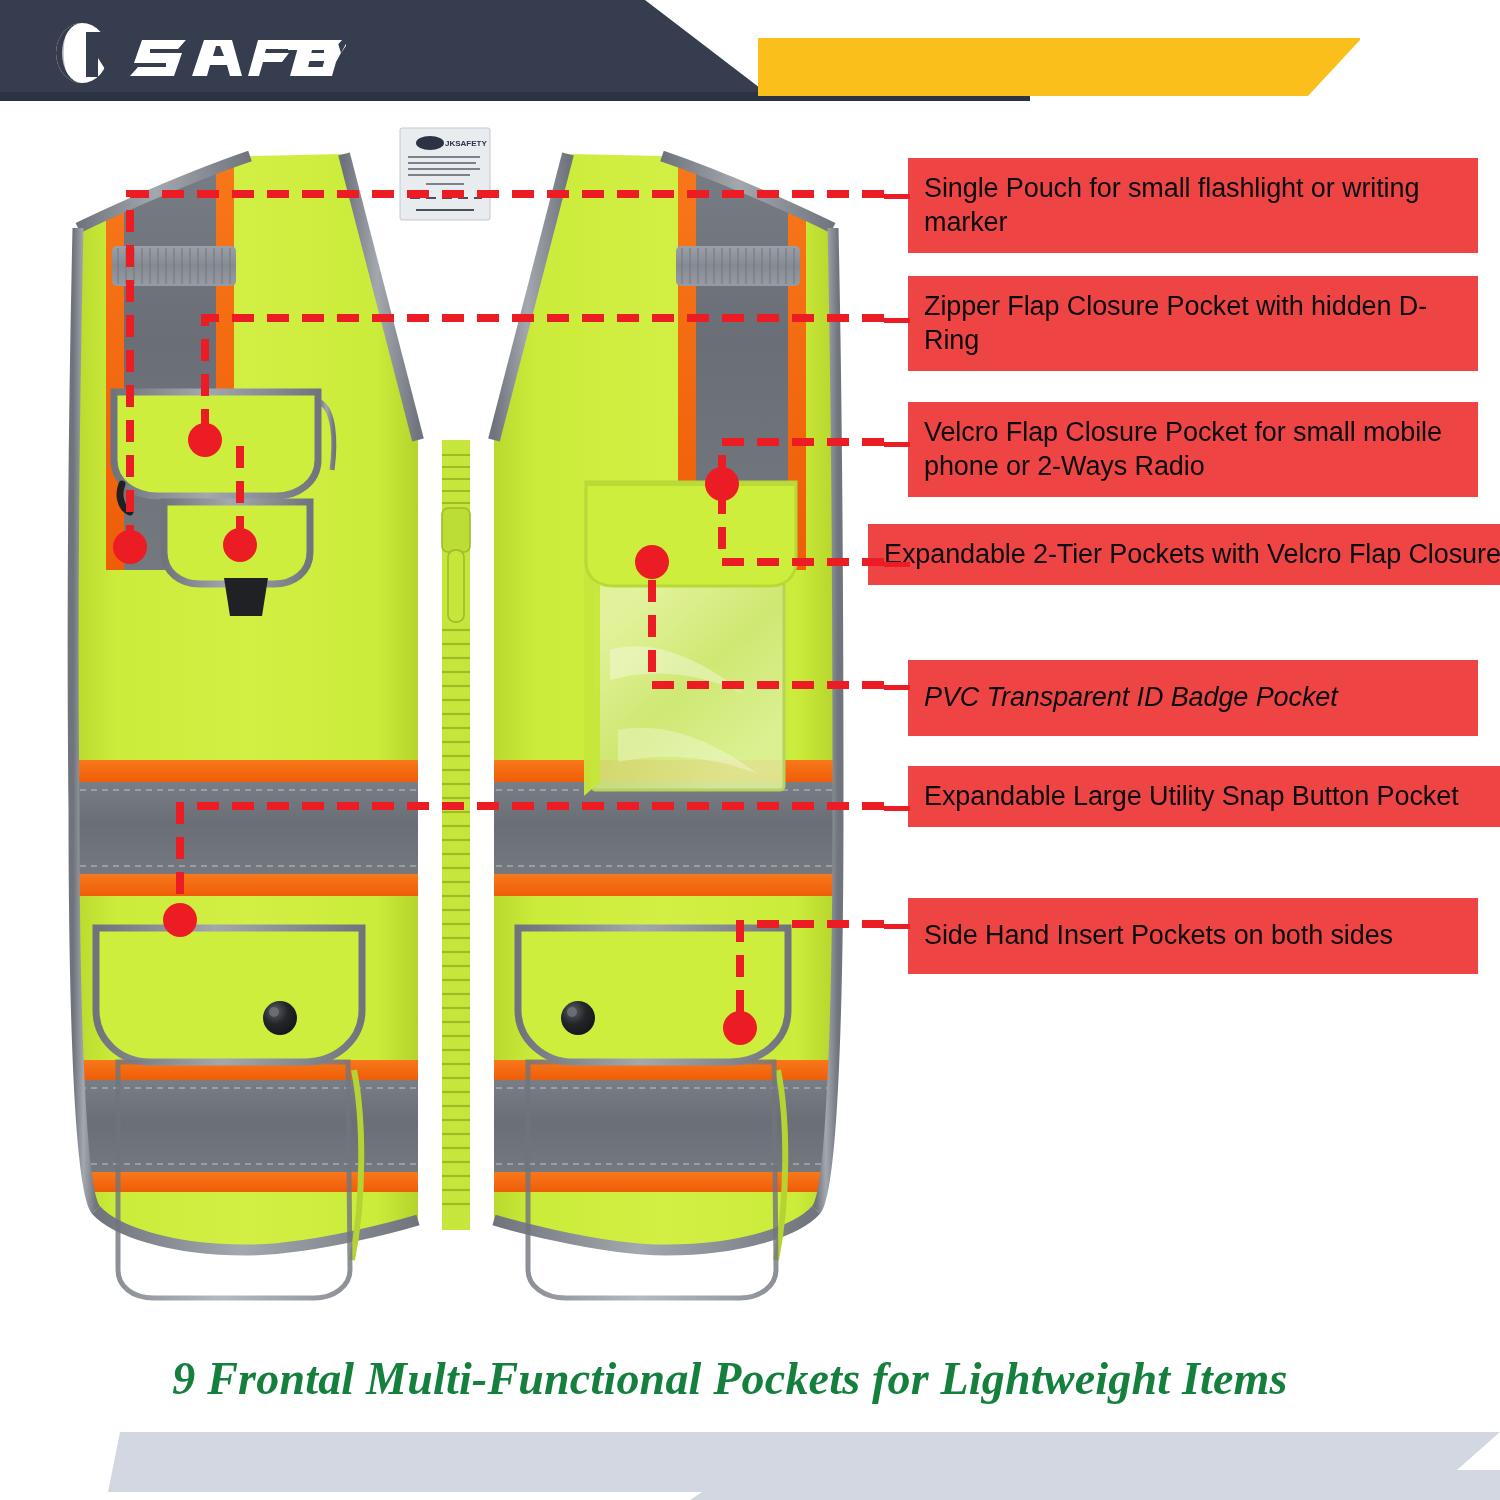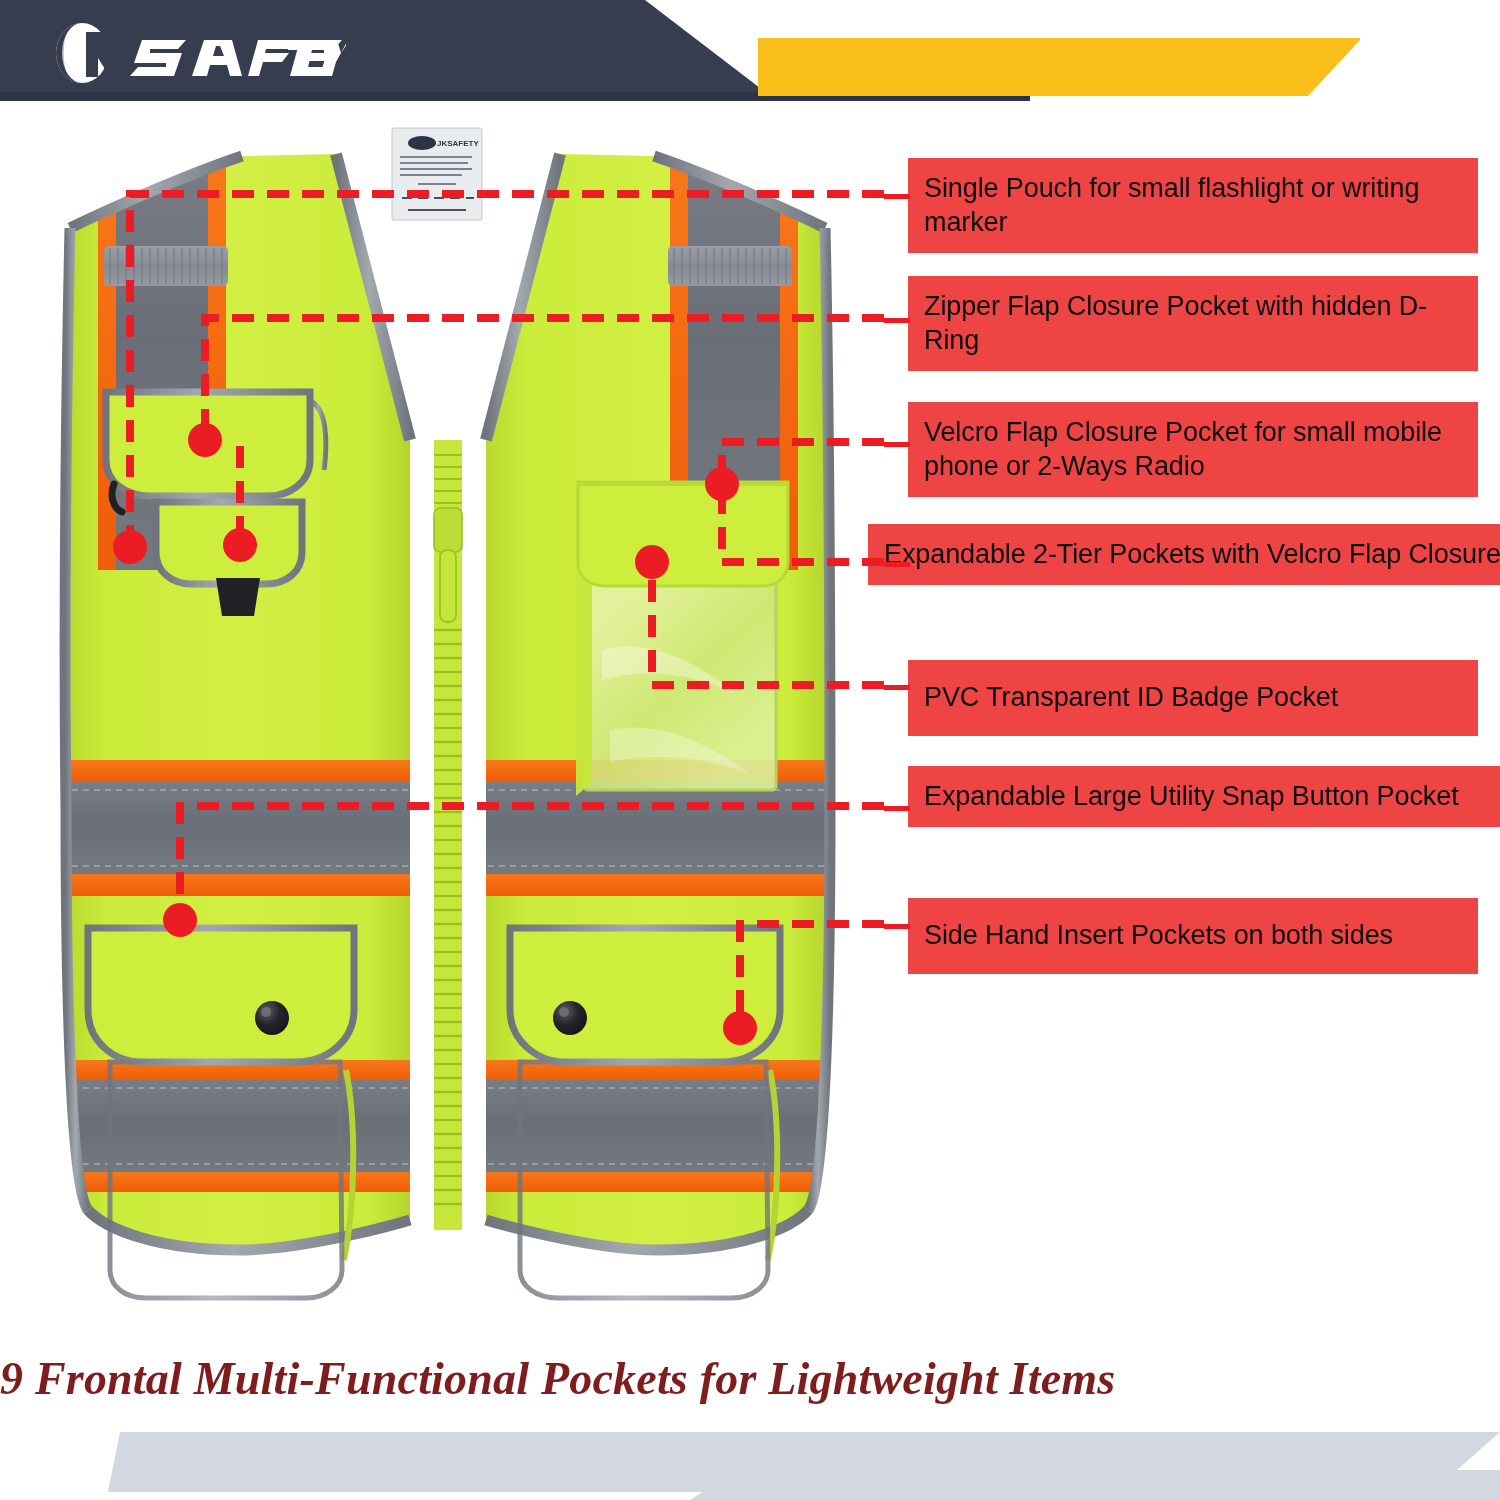--- a/index.html
+++ b/index.html
@@ -27,21 +27,21 @@
     clip-path: polygon(0 0, 600px 0, 486px 58px, 0 58px);
   }
   #logo { position:absolute; left:46px; top:22px; width:300px; height:62px; }
   #hdr-title {
     position:absolute; right:28px; top:24px;
     font-family:"Liberation Serif", serif;
     font-size:50px; color:#12161f; letter-spacing:0.3px; white-space:nowrap;
   }
 
   
-  #vest-wrap { position:absolute; left:10px; top:110px; width:880px; height:1210px; }
+  #vest-wrap { position:absolute; left:18px; top:110px; width:880px; height:1210px; }
   #vest-svg { display:block; width:880px; height:1210px; }
 
   
   .callout {
     position:absolute;
     background:#ef4444;
     color:#0b0d11;
     font-size:27px;
     line-height:1.26;
     padding:13px 14px 14px 16px;
@@ -68,23 +68,24 @@
     background:#d2d7e1;
     clip-path: polygon(12px 0, 1392px 0, 1340px 46px, 740px 46px, 690px 60px, 0 60px);
   }
   .band-grey2 {
     position:absolute; left:690px; top:38px; width:810px; height:30px;
     background:#d2d7e1;
     clip-path: polygon(46px 0, 810px 0, 810px 30px, 0 30px);
   }
   #footer-caption {
     position:absolute; left:0px; top:1352px; width:1460px;
+    text-align:center;
     font-family:"Liberation Serif", serif;
     font-style:italic; font-weight:bold;
-    font-size:46px; color:#7f1d1d; letter-spacing:0.2px;
+    font-size:46px; color:#15803d; letter-spacing:0.2px;
   }
 </style>
 </head>
 <body>
 
 <div id="header">
   <div class="hdr-navy"></div>
   <div class="hdr-navy-bar"></div>
   <div class="hdr-yellow"></div>
   <div class="hdr-yellow-in"></div>
@@ -407,21 +408,21 @@
 
 <div class="callout two-line" style="left:908px; top:276px; width:570px;">Zipper Flap Closure Pocket with hidden D-Ring</div>
 <div class="stub" style="left:884px; top:318px; width:26px;"></div>
 
 <div class="callout two-line" style="left:908px; top:402px; width:570px;">Velcro Flap Closure Pocket for small mobile phone or 2-Ways Radio</div>
 <div class="stub" style="left:884px; top:442px; width:26px;"></div>
 
 <div class="callout two-line" style="left:868px; top:524px; width:678px;">Expandable 2-Tier Pockets with Velcro Flap Closure</div>
 <div class="stub" style="left:884px; top:562px; width:26px;"></div>
 
-<div class="callout" style="left:908px; top:660px; width:570px; padding-top:20px; padding-bottom:22px;">PVC Transparent ID Badge Pocket</div>
+<div class="callout" style="left:908px; top:660px; width:570px; padding-top:20px; padding-bottom:22px;font-style:italic;">PVC Transparent ID Badge Pocket</div>
 <div class="stub" style="left:884px; top:685px; width:26px;"></div>
 
 <div class="callout two-line" style="left:908px; top:766px; width:610px;">Expandable Large Utility Snap Button Pocket</div>
 <div class="stub" style="left:884px; top:806px; width:26px;"></div>
 
 <div class="callout" style="left:908px; top:898px; width:570px; padding-top:20px; padding-bottom:22px;">Side Hand Insert Pockets on both sides</div>
 <div class="stub" style="left:884px; top:924px; width:26px;"></div>
 
 <svg id="leaders" viewBox="0 0 1500 1500">
   <g stroke="#ec1c24" stroke-width="8" fill="none" stroke-dasharray="22 13" stroke-linecap="butt">

